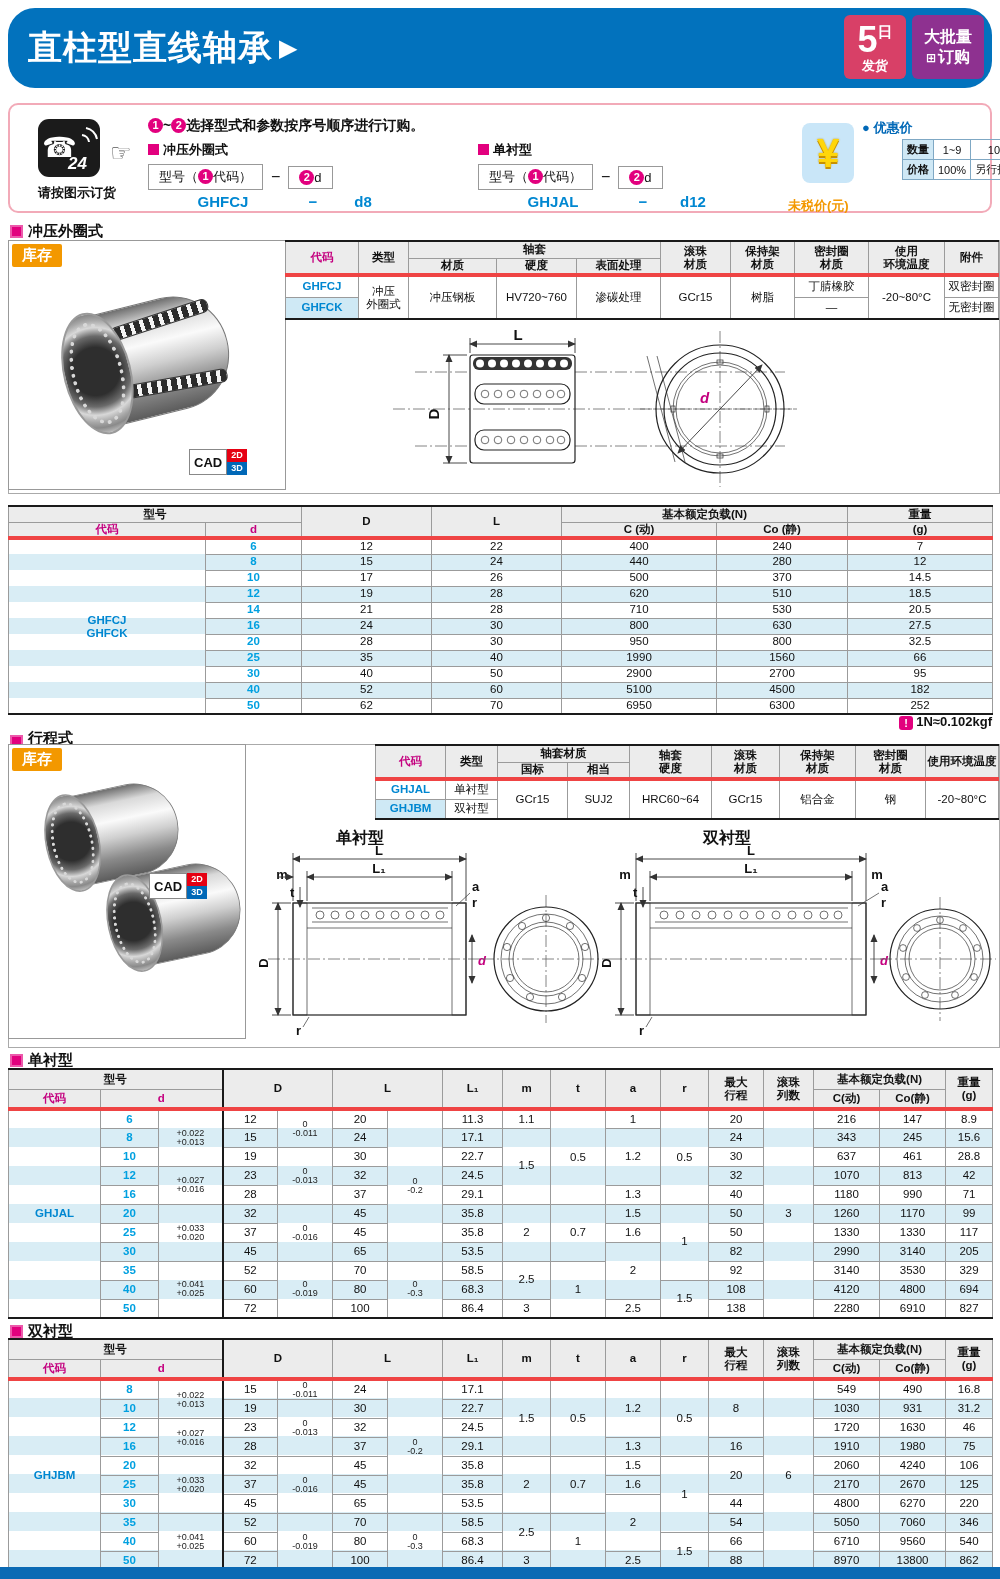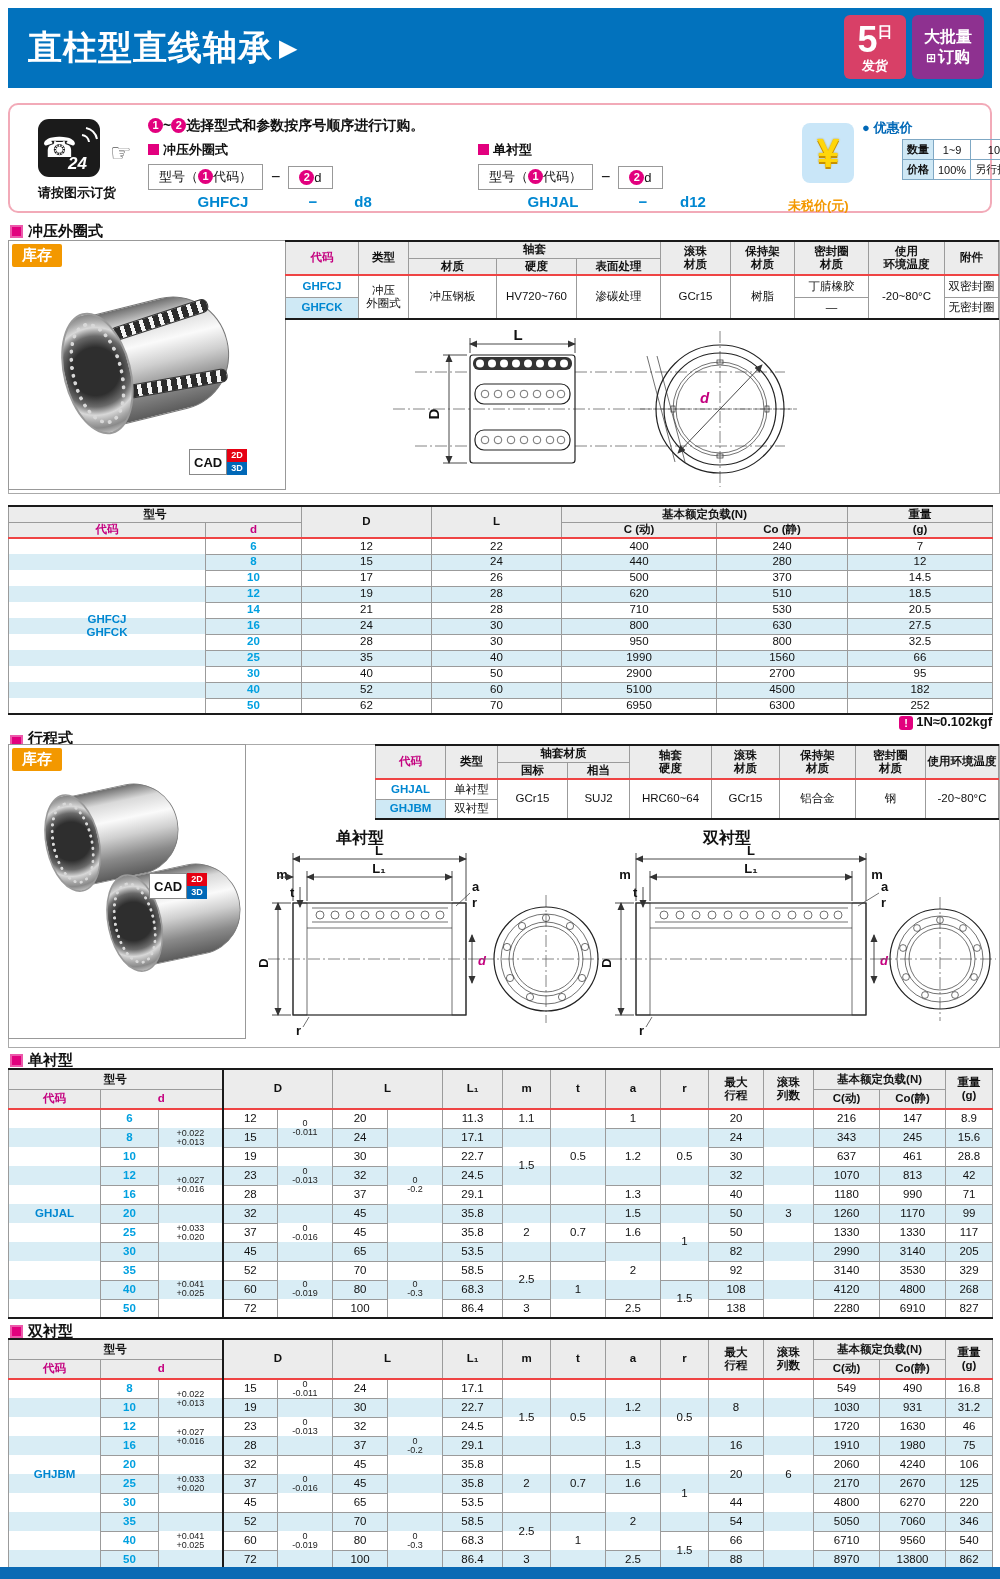--- a/index.html
+++ b/index.html
@@ -1,20 +1,20 @@
 <!DOCTYPE html>
 <html><head>
 <meta charset="utf-8">
 <style>
   html,body{margin:0;padding:0;background:#fff;}
   #page{position:relative;width:1000px;height:1579px;background:#fff;overflow:hidden;
         font-family:"Liberation Sans","DejaVu Sans",sans-serif;color:#111;}
   
   #hdr{position:absolute;left:8px;top:8px;width:984px;height:80px;background:#0272bd;
-       display:flex;align-items:center;}
+       display:flex;align-items:center;border-radius:27px;}
   #hdr .ttl{color:#fff;font-size:34px;font-weight:bold;margin-left:20px;letter-spacing:1px;white-space:nowrap;}
   #hdr .arrow{color:#fff;font-size:24px;margin:0 8px 0 6px;}
   #hdr .subs{color:#fff;font-weight:bold;font-size:20px;line-height:1.25;white-space:nowrap;}
   .badge{position:absolute;top:15px;height:64px;border-radius:6px;color:#fff;font-weight:bold;
          display:flex;flex-direction:column;align-items:center;justify-content:center;}
   #badge-days{left:844px;width:62px;background:#d84067;}
   #badge-days .row{display:flex;align-items:flex-start;line-height:1;}
   #badge-days .n5{font-size:36px;}
   #badge-days .d{font-size:15px;margin-top:2px;}
   #badge-days .ship{font-size:13px;line-height:1;margin-top:1px;}
@@ -70,21 +70,21 @@
   .bearing .balls{position:absolute;left:22px;top:14px;width:44px;height:96px;border-radius:50%;
      border:4px dotted #d8d8d8;}
   
   #note1{position:absolute;left:770px;top:714px;width:222px;text-align:right;font-size:13px;font-weight:bold;}
   #note1 .nmark{display:inline-block;width:14px;height:14px;line-height:14px;background:#e2007e;color:#fff;
      font-size:11px;text-align:center;border-radius:3px;margin-right:3px;vertical-align:-1px;}
   
   .tblwrap{position:absolute;}
   .tblwrap table{border-collapse:collapse;table-layout:fixed;width:100%;
      border-top:2px solid #1a1a1a;border-bottom:2px solid #1a1a1a;}
-  .tblwrap thead{border-bottom:2px solid #ef4444;}
+  .tblwrap thead{border-bottom:4px solid #ef4444;}
   .tblwrap td{border:1px solid #9b9b9b;font-size:11.5px;text-align:center;padding:0;
      line-height:1.15;white-space:nowrap;overflow:hidden;}
   .tblwrap thead td{background:#ececec;font-weight:bold;}
   .tblwrap .ln{line-height:1.1;}
   .hm{color:#c4007f;}
   .code{color:#0087d1;font-weight:bold;font-size:12.5px;}
   .big{font-size:14.5px;}
   .cstack{font-size:13.5px;}
   .dv{color:#00a0e0;font-weight:bold;}
   .tol{font-size:9px;color:#222;}
@@ -892,21 +892,21 @@
           </tr>
           <tr style="height: 19px;">
             <td class="dv">40</td>
             <td class="tk">60</td>
             <td>80</td>
             <td>68.3</td>
             <td rowspan="2">1.5</td>
             <td>108</td>
             <td>4120</td>
             <td>4800</td>
-            <td>268</td>
+            <td>694</td>
           </tr>
           <tr style="height: 19px;">
             <td class="dv">50</td>
             <td class="tk">72</td>
             <td>100</td>
             <td>86.4</td>
             <td>3</td>
             <td>2.5</td>
             <td>138</td>
             <td>2280</td>

